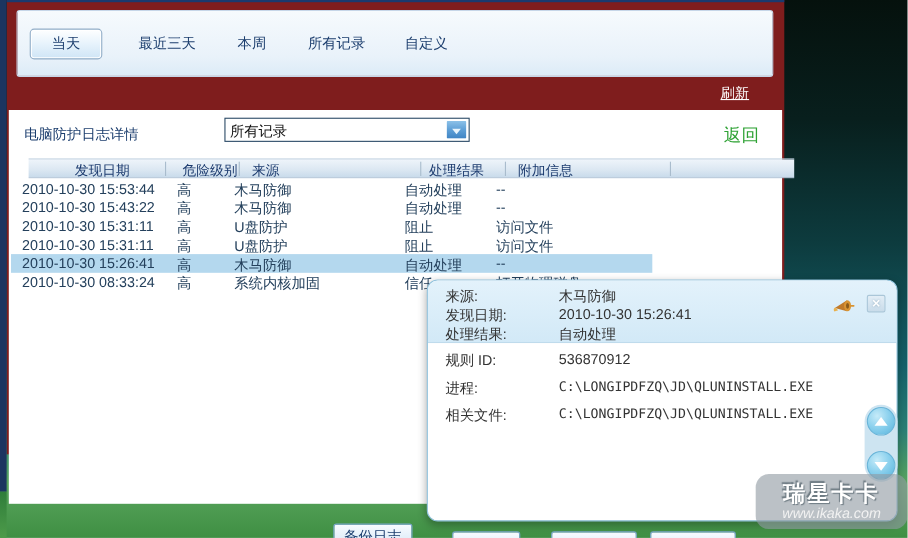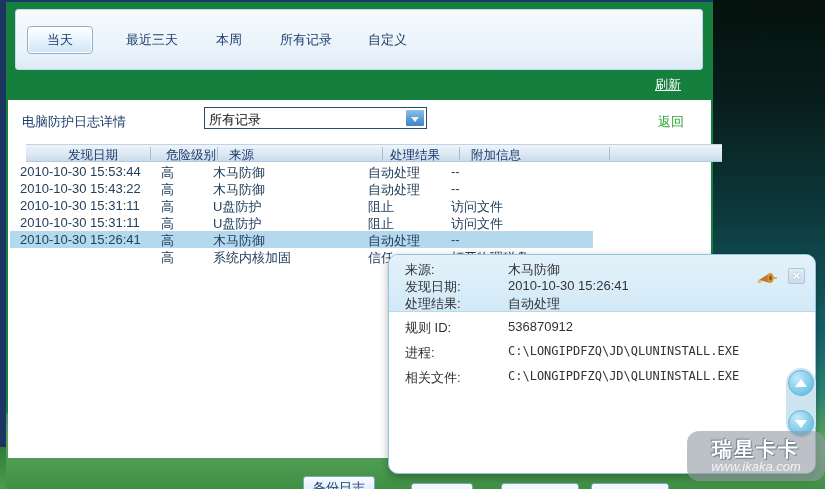--- a/index.html
+++ b/index.html
@@ -4,21 +4,21 @@
 <style>
   html,body{margin:0;padding:0;}
   body{
     width:825px;height:489px;position:relative;overflow:hidden;
     font-family:"Liberation Sans","DejaVu Sans",sans-serif;
     background:linear-gradient(180deg,#05110d 0%,#081f1d 22%,#0d3b3e 45%,#15616a 68%,#2a8076 80%,#5aa55e 90%,#3f8f43 100%);
   }
   
   .win{
     position:absolute;left:6px;top:0;width:707px;height:413px;
-    background:#15803d;border-top:2px solid #1a3a6e;box-sizing:border-box;
+    background:#7f1d1d;border-top:2px solid #1a3a6e;box-sizing:border-box;
   }
   .left-strip{position:absolute;left:0;top:0;width:6px;height:447px;background:#1c3560;}
   .left-grass{position:absolute;left:0;top:447px;width:6px;height:42px;background:linear-gradient(180deg,#2f7d3a,#4d9b4a);}
   .tab-panel{
     position:absolute;left:9px;top:7px;width:688px;height:61px;box-sizing:border-box;
     background:linear-gradient(180deg,#f6fafd 0%,#e9f2fa 70%,#dcebf7 100%);
     border:1px solid #c6d6e8;border-radius:3px;
     display:flex;align-items:center;
   }
   .tab-sel{
@@ -40,21 +40,21 @@
     position:absolute;left:196px;top:7px;width:223px;height:22px;box-sizing:border-box;
     background:#ffffff;border:1px solid #2b4a66;
   }
   .dropdown .val{position:absolute;left:4px;top:3px;font-size:13px;color:#111;}
   .dd-btn{
     position:absolute;right:1px;top:1px;width:20px;height:18px;
     background:linear-gradient(180deg,#8cc1e8 0%,#5e9fd6 50%,#3f84c4 100%);
     border:1px solid #ffffff;box-sizing:border-box;border-radius:2px;cursor:pointer;
   }
   .dd-btn::after{content:"";position:absolute;left:5px;top:7px;border-left:4px solid transparent;border-right:4px solid transparent;border-top:5px solid #e8f4fc;}
-  .back-link{position:absolute;left:650px;top:13px;font-size:13px;color:#2fa235;cursor:pointer;}
+  .back-link{position:absolute;left:650px;top:13px;font-size:16px;color:#2fa235;cursor:pointer;}
   
   .thead{
     position:absolute;left:18px;top:44px;width:696px;height:18px;
     background:linear-gradient(180deg,#eef4fa 0%,#dbe7f2 60%,#c9dbeb 100%);
     border-top:1px solid #c2d2e2;border-bottom:1px solid #b6c8da;box-sizing:border-box;
   }
   .th{position:absolute;top:2px;font-size:12.5px;color:#1b3a6e;}
   .th-div{position:absolute;top:2px;width:1px;height:13px;background:#a9bccd;}
   .rows{position:absolute;left:2px;top:63px;width:696px;}
   .row{position:relative;height:17px;}
@@ -190,20 +190,21 @@
       </div>
       <div class="row">
         <span class="sel-bg"></span>
         <span class="cell c-date">2010-10-30 15:26:41</span>
         <span class="cell c-level">高</span>
         <span class="cell c-src">木马防御</span>
         <span class="cell c-res">自动处理</span>
         <span class="cell c-info">--</span>
       </div>
       <div class="row">
+        <span class="cell c-date">2010-10-30 08:33:24</span>
         <span class="cell c-level">高</span>
         <span class="cell c-src">系统内核加固</span>
         <span class="cell c-res">信任</span>
         <span class="cell c-info">打开物理磁盘</span>
       </div>
     </div>
   </div>
 
   <div class="btn-backup">备份日志</div>
   <div class="btn-clip bc1"></div>

